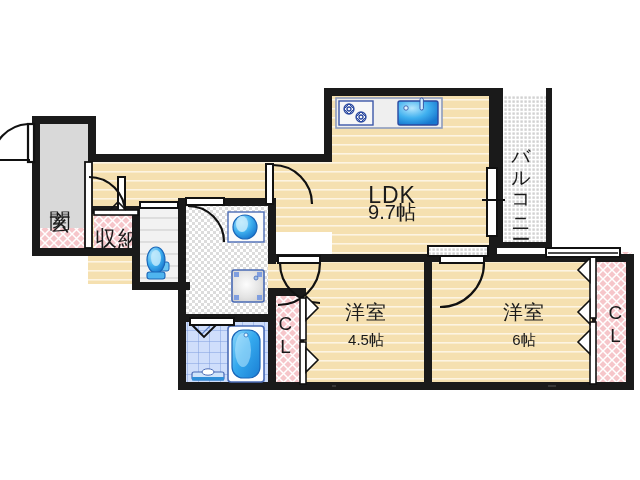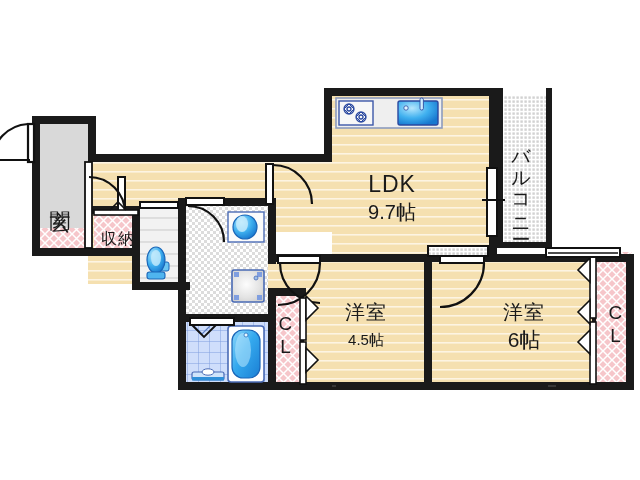--- a/index.html
+++ b/index.html
@@ -281,32 +281,32 @@
   </g>
 
   <g stroke="#555" stroke-width="1">
     <path d="M332 386 H336"></path>
     <path d="M548 386 H556"></path>
   </g>
 </svg>
 
 <div class="lbl ctr vert" style="left:60px;top:195px;font-size:21px;letter-spacing:1px;">玄関</div>
 
-<div class="lbl ctr" style="left:118px;top:239px;font-size:16px;letter-spacing:1px;">収納</div>
-
-<div class="lbl ctr" style="left:392px;top:184px;font-size:23px;letter-spacing:1px;">LDK</div>
+<div class="lbl ctr" style="left:118px;top:239px;font-size:22px;letter-spacing:1px;">収納</div>
+
+<div class="lbl ctr" style="left:392px;top:195px;font-size:23px;letter-spacing:1px;">LDK</div>
 <div class="lbl ctr" style="left:392px;top:212px;font-size:20px;">9.7帖</div>
 
 <div class="lbl ctr vert" style="left:521px;top:183px;font-size:19px;letter-spacing:2px;">バルコニー</div>
 
 <div class="lbl ctr" style="left:366px;top:312px;font-size:20px;letter-spacing:1px;">洋室</div>
 <div class="lbl ctr" style="left:366px;top:340px;font-size:15px;">4.5帖</div>
 
 <div class="lbl ctr" style="left:524px;top:312px;font-size:20px;letter-spacing:1px;">洋室</div>
-<div class="lbl ctr" style="left:524px;top:340px;font-size:21px;">6帖</div>
+<div class="lbl ctr" style="left:524px;top:340px;font-size:15px;">6帖</div>
 
 <div class="lbl ctr vert" style="left:285px;top:336px;font-size:19px;letter-spacing:2px;">CL</div>
 
 <div class="lbl ctr vert" style="left:615px;top:325px;font-size:19px;letter-spacing:2px;">CL</div>
 
 <div class="hit" style="left:40px;top:124px;width:48px;height:132px;"></div>
 <div class="hit" style="left:94px;top:214px;width:44px;height:42px;"></div>
 <div class="hit" style="left:332px;top:96px;width:157px;height:164px;"></div>
 <div class="hit" style="left:503px;top:96px;width:43px;height:146px;"></div>
 <div class="hit" style="left:140px;top:208px;width:38px;height:74px;"></div>

